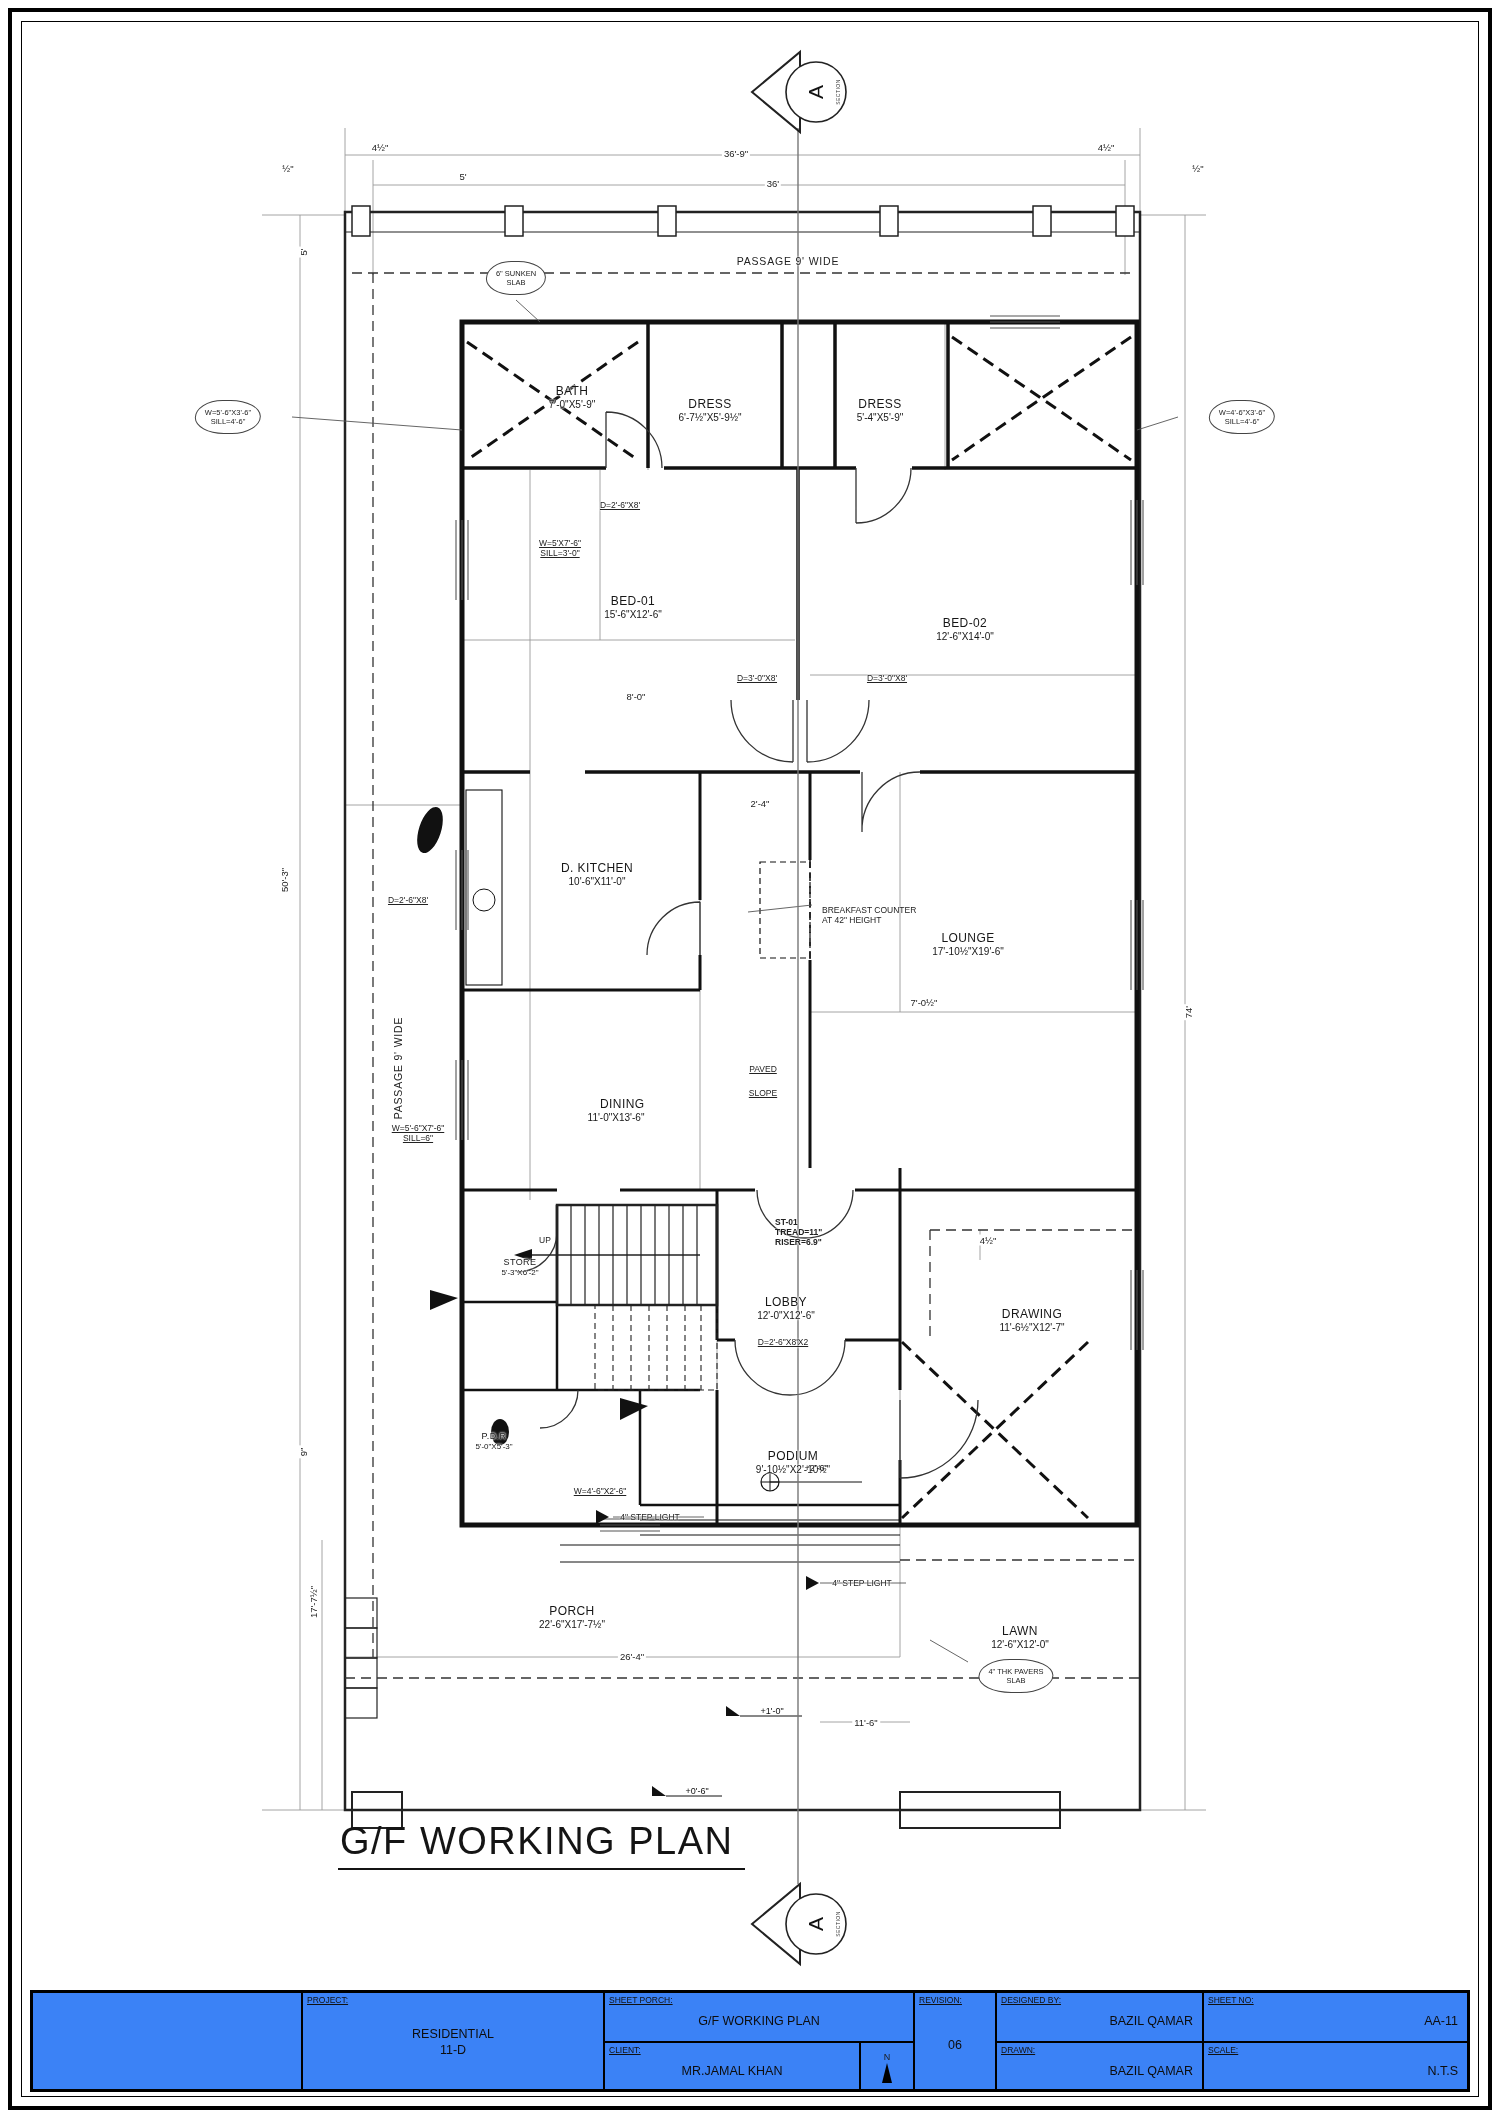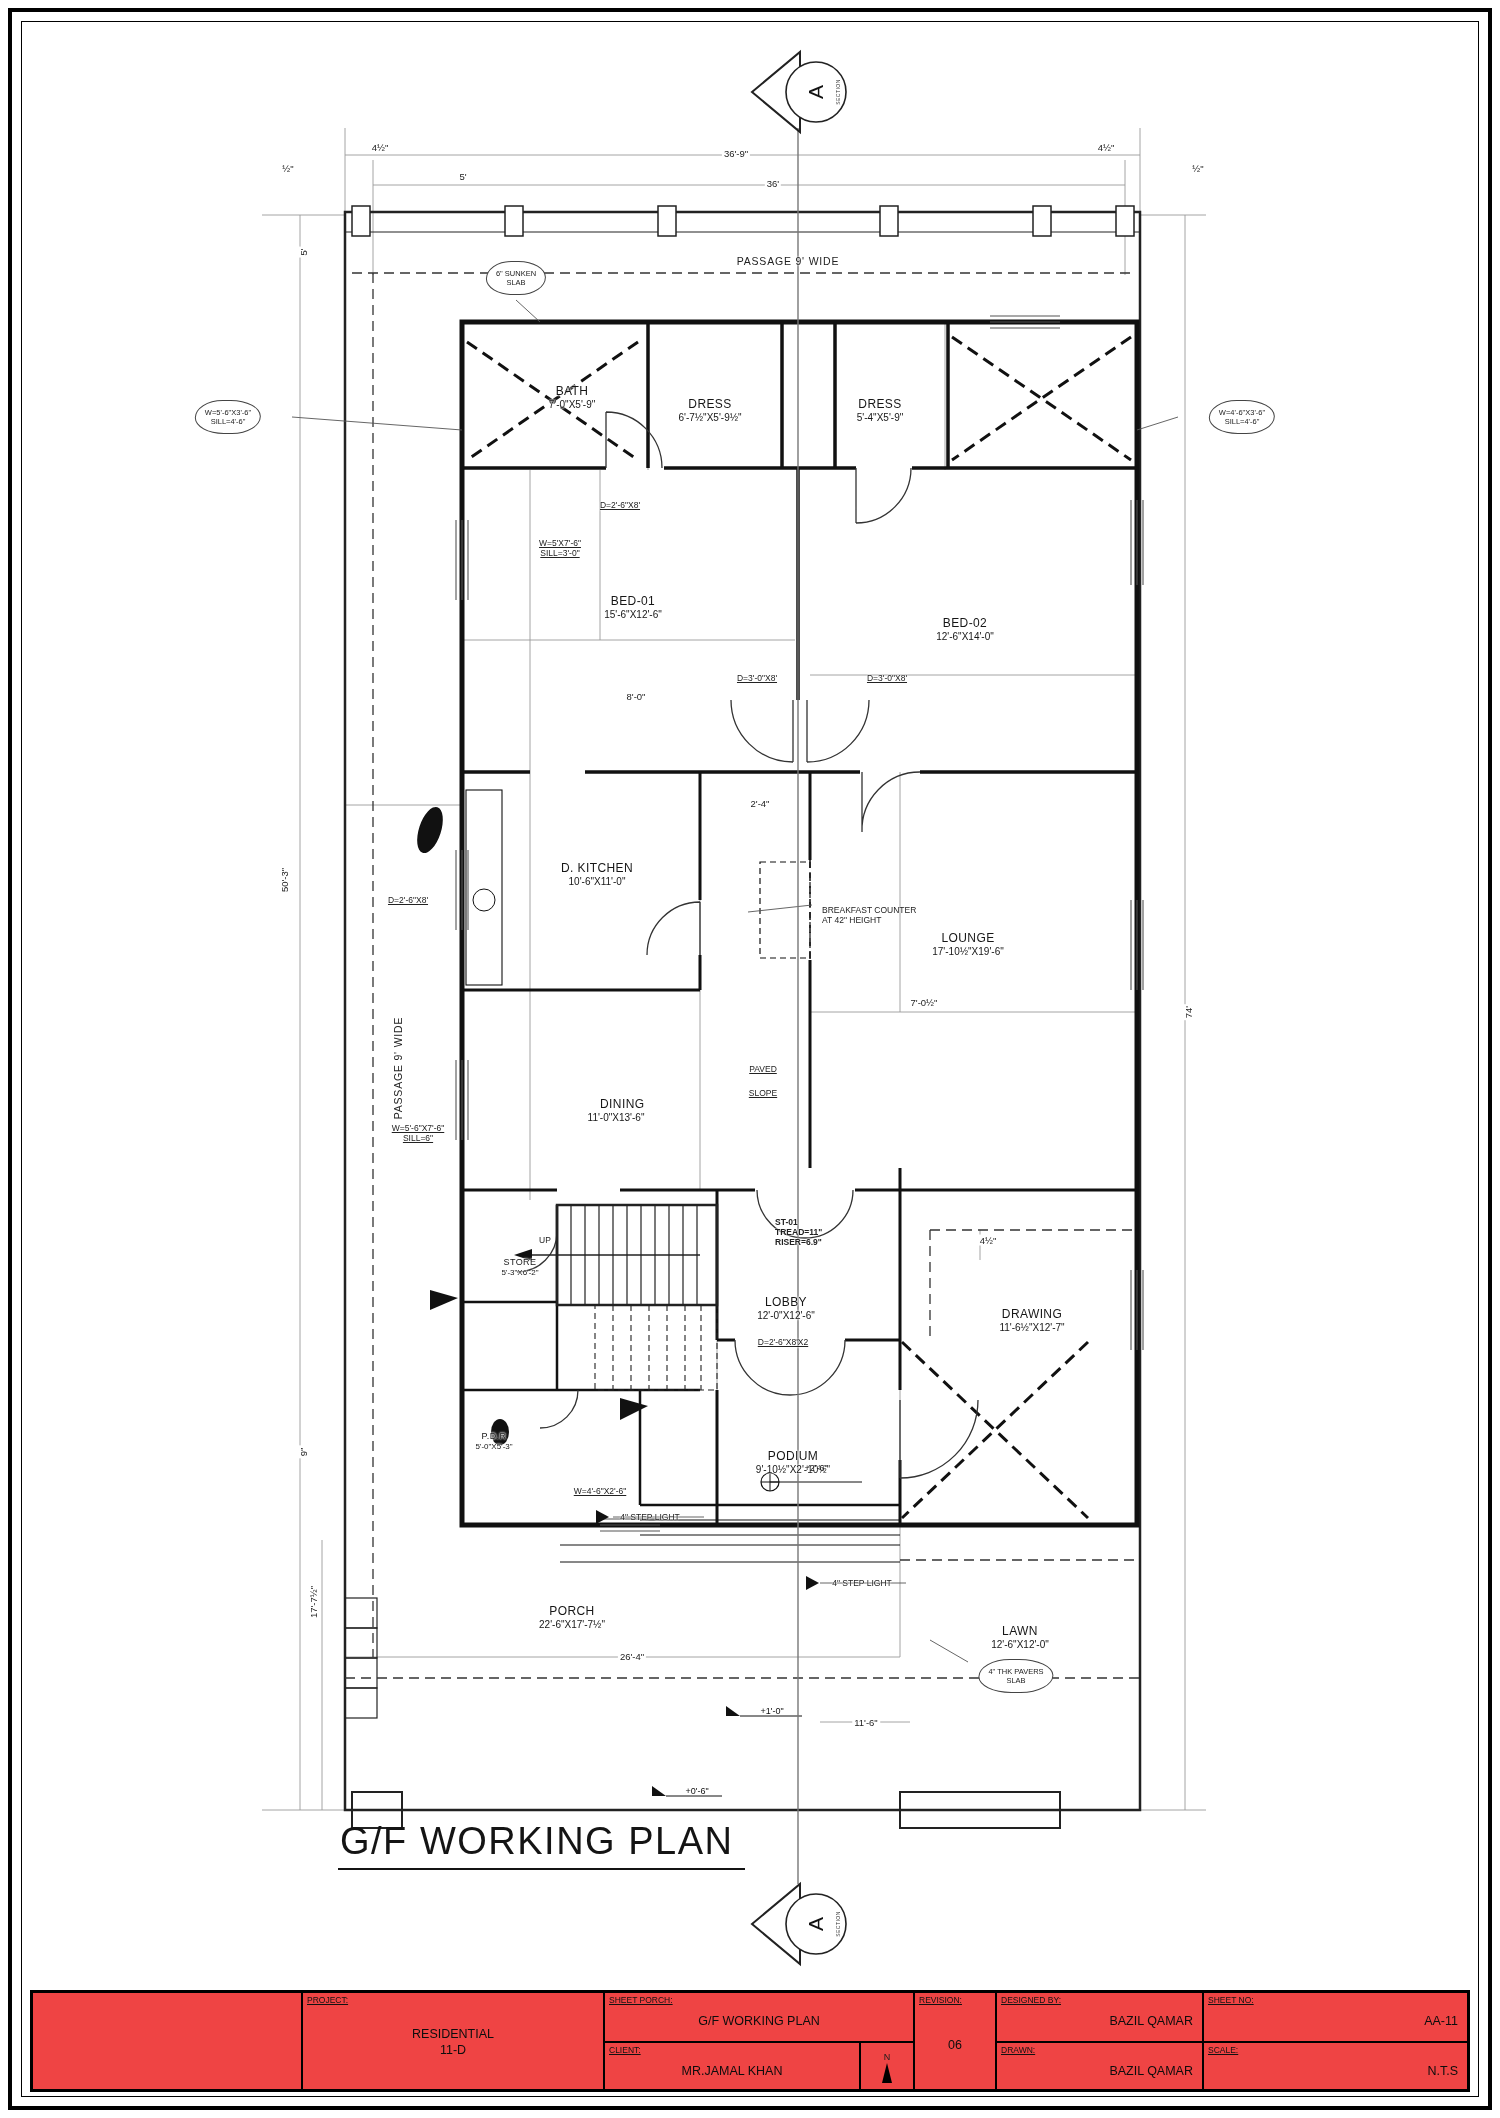--- a/index.html
+++ b/index.html
@@ -26,21 +26,21 @@
        transform:translate(-50%,-50%);white-space:nowrap;}
   .level{position:absolute;font-size:9px;transform:translate(-50%,-50%);color:#111;
          text-shadow:0 0 2px #fff;}
   .plan-title{position:absolute;left:338px;top:1820px;font-size:38px;letter-spacing:1.5px;
          color:#141414;border-bottom:2.5px solid #141414;padding:0 12px 5px 2px;white-space:nowrap;}
   .sec-a{position:absolute;transform:translate(-50%,-50%) rotate(-90deg);font-size:21px;color:#111;}
   .sec-sub{position:absolute;transform:translate(-50%,-50%) rotate(-90deg);font-size:5px;
          letter-spacing:.5px;color:#333;}
   
   .tblock{position:absolute;left:30px;right:30px;bottom:26px;height:96px;border:3px solid #000;
-          display:flex;background:#ef4444;}
+          display:flex;background:#3b82f6;}
   .tb-col{position:relative;border-left:2.5px solid #000;}
   .tb-col:first-child{border-left:none;}
   .c-logo{width:268px;}.c-project{width:300px;}.c-mid{width:308px;}.c-rev{width:80px;}
   .c-des{width:205px;}.c-date{width:153px;}.c-sheet{flex:1;}
   .tb-row{position:relative;height:50%;}
   .tb-row + .tb-row{border-top:2.5px solid #000;}
   .tb-label{position:absolute;top:2px;left:4px;font-size:8.5px;text-decoration:underline;
             color:#111;white-space:nowrap;}
   .tb-val{display:flex;align-items:center;justify-content:center;height:100%;
           font-size:12.5px;padding-top:8px;box-sizing:border-box;color:#0d0d0d;}

